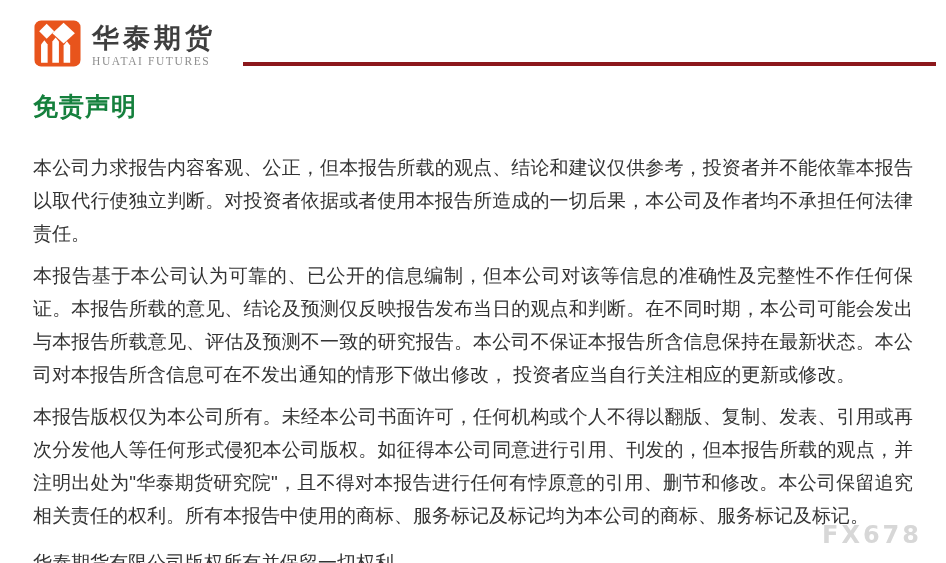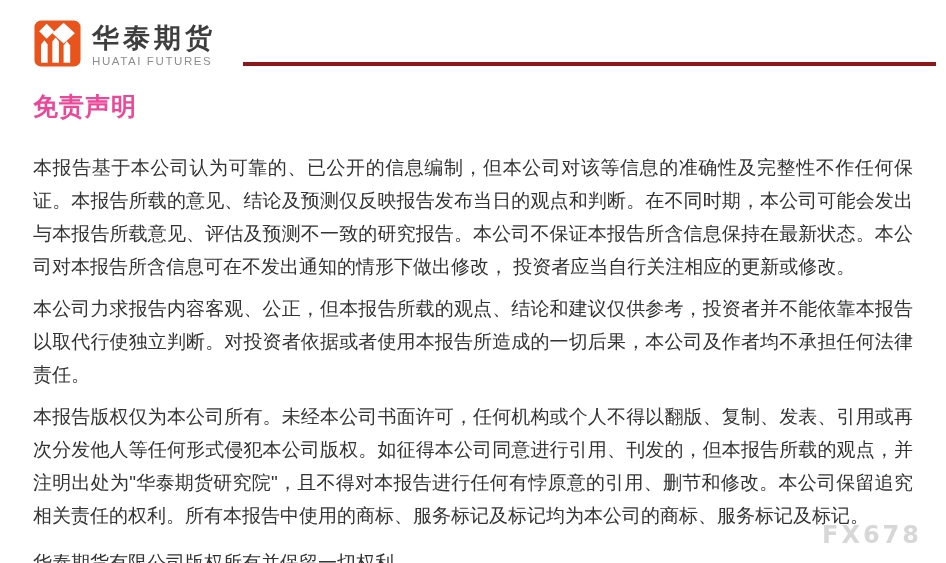--- a/index.html
+++ b/index.html
@@ -36,37 +36,38 @@
     font-weight: bold;
     color: #3e3e3e;
     letter-spacing: 4px;
     line-height: 30px;
   }
   .logo-subtitle {
     font-size: 11.5px;
     color: #8e8e8e;
     letter-spacing: 1.6px;
     margin-top: 2px;
+    font-family: Liberation Serif, serif;
   }
   .header-rule {
     position: absolute;
     top: 62px;
     left: 243px;
     right: 10px;
     height: 4px;
     background: #8c181c;
   }
   
   .page-title {
     position: absolute;
     top: 90px;
     left: 33px;
     font-size: 25px;
     font-weight: bold;
-    color: #ec4899;
+    color: #15803d;
     letter-spacing: 1px;
   }
   
   .content {
     position: absolute;
     top: 151px;
     left: 33px;
     right: 33px;
   }
   .content p {
@@ -113,21 +114,21 @@
       <div class="logo-title">华泰期货</div>
       <div class="logo-subtitle">HUATAI FUTURES</div>
     </span>
   </div>
 
   <div class="header-rule"></div>
 
   <div class="page-title">免责声明</div>
 
   <div class="content">
+    <p>本公司力求报告内容客观、公正，但本报告所载的观点、结论和建议仅供参考，投资者并不能依靠本报告以取代行使独立判断。对投资者依据或者使用本报告所造成的一切后果，本公司及作者均不承担任何法律责任。</p>
     <p>本报告基于本公司认为可靠的、已公开的信息编制，但本公司对该等信息的准确性及完整性不作任何保证。本报告所载的意见、结论及预测仅反映报告发布当日的观点和判断。在不同时期，本公司可能会发出与本报告所载意见、评估及预测不一致的研究报告。本公司不保证本报告所含信息保持在最新状态。本公司对本报告所含信息可在不发出通知的情形下做出修改， 投资者应当自行关注相应的更新或修改。</p>
-    <p>本公司力求报告内容客观、公正，但本报告所载的观点、结论和建议仅供参考，投资者并不能依靠本报告以取代行使独立判断。对投资者依据或者使用本报告所造成的一切后果，本公司及作者均不承担任何法律责任。</p>
     <p>本报告版权仅为本公司所有。未经本公司书面许可，任何机构或个人不得以翻版、复制、发表、引用或再次分发他人等任何形式侵犯本公司版权。如征得本公司同意进行引用、刊发的，但本报告所载的观点，并注明出处为"华泰期货研究院"，且不得对本报告进行任何有悖原意的引用、删节和修改。本公司保留追究相关责任的权利。所有本报告中使用的商标、服务标记及标记均为本公司的商标、服务标记及标记。</p>
     <p class="copyright">华泰期货有限公司版权所有并保留一切权利。</p>
   </div>
 
   <div class="watermark">FX678</div>
 
 </div>
 
 </body></html>

